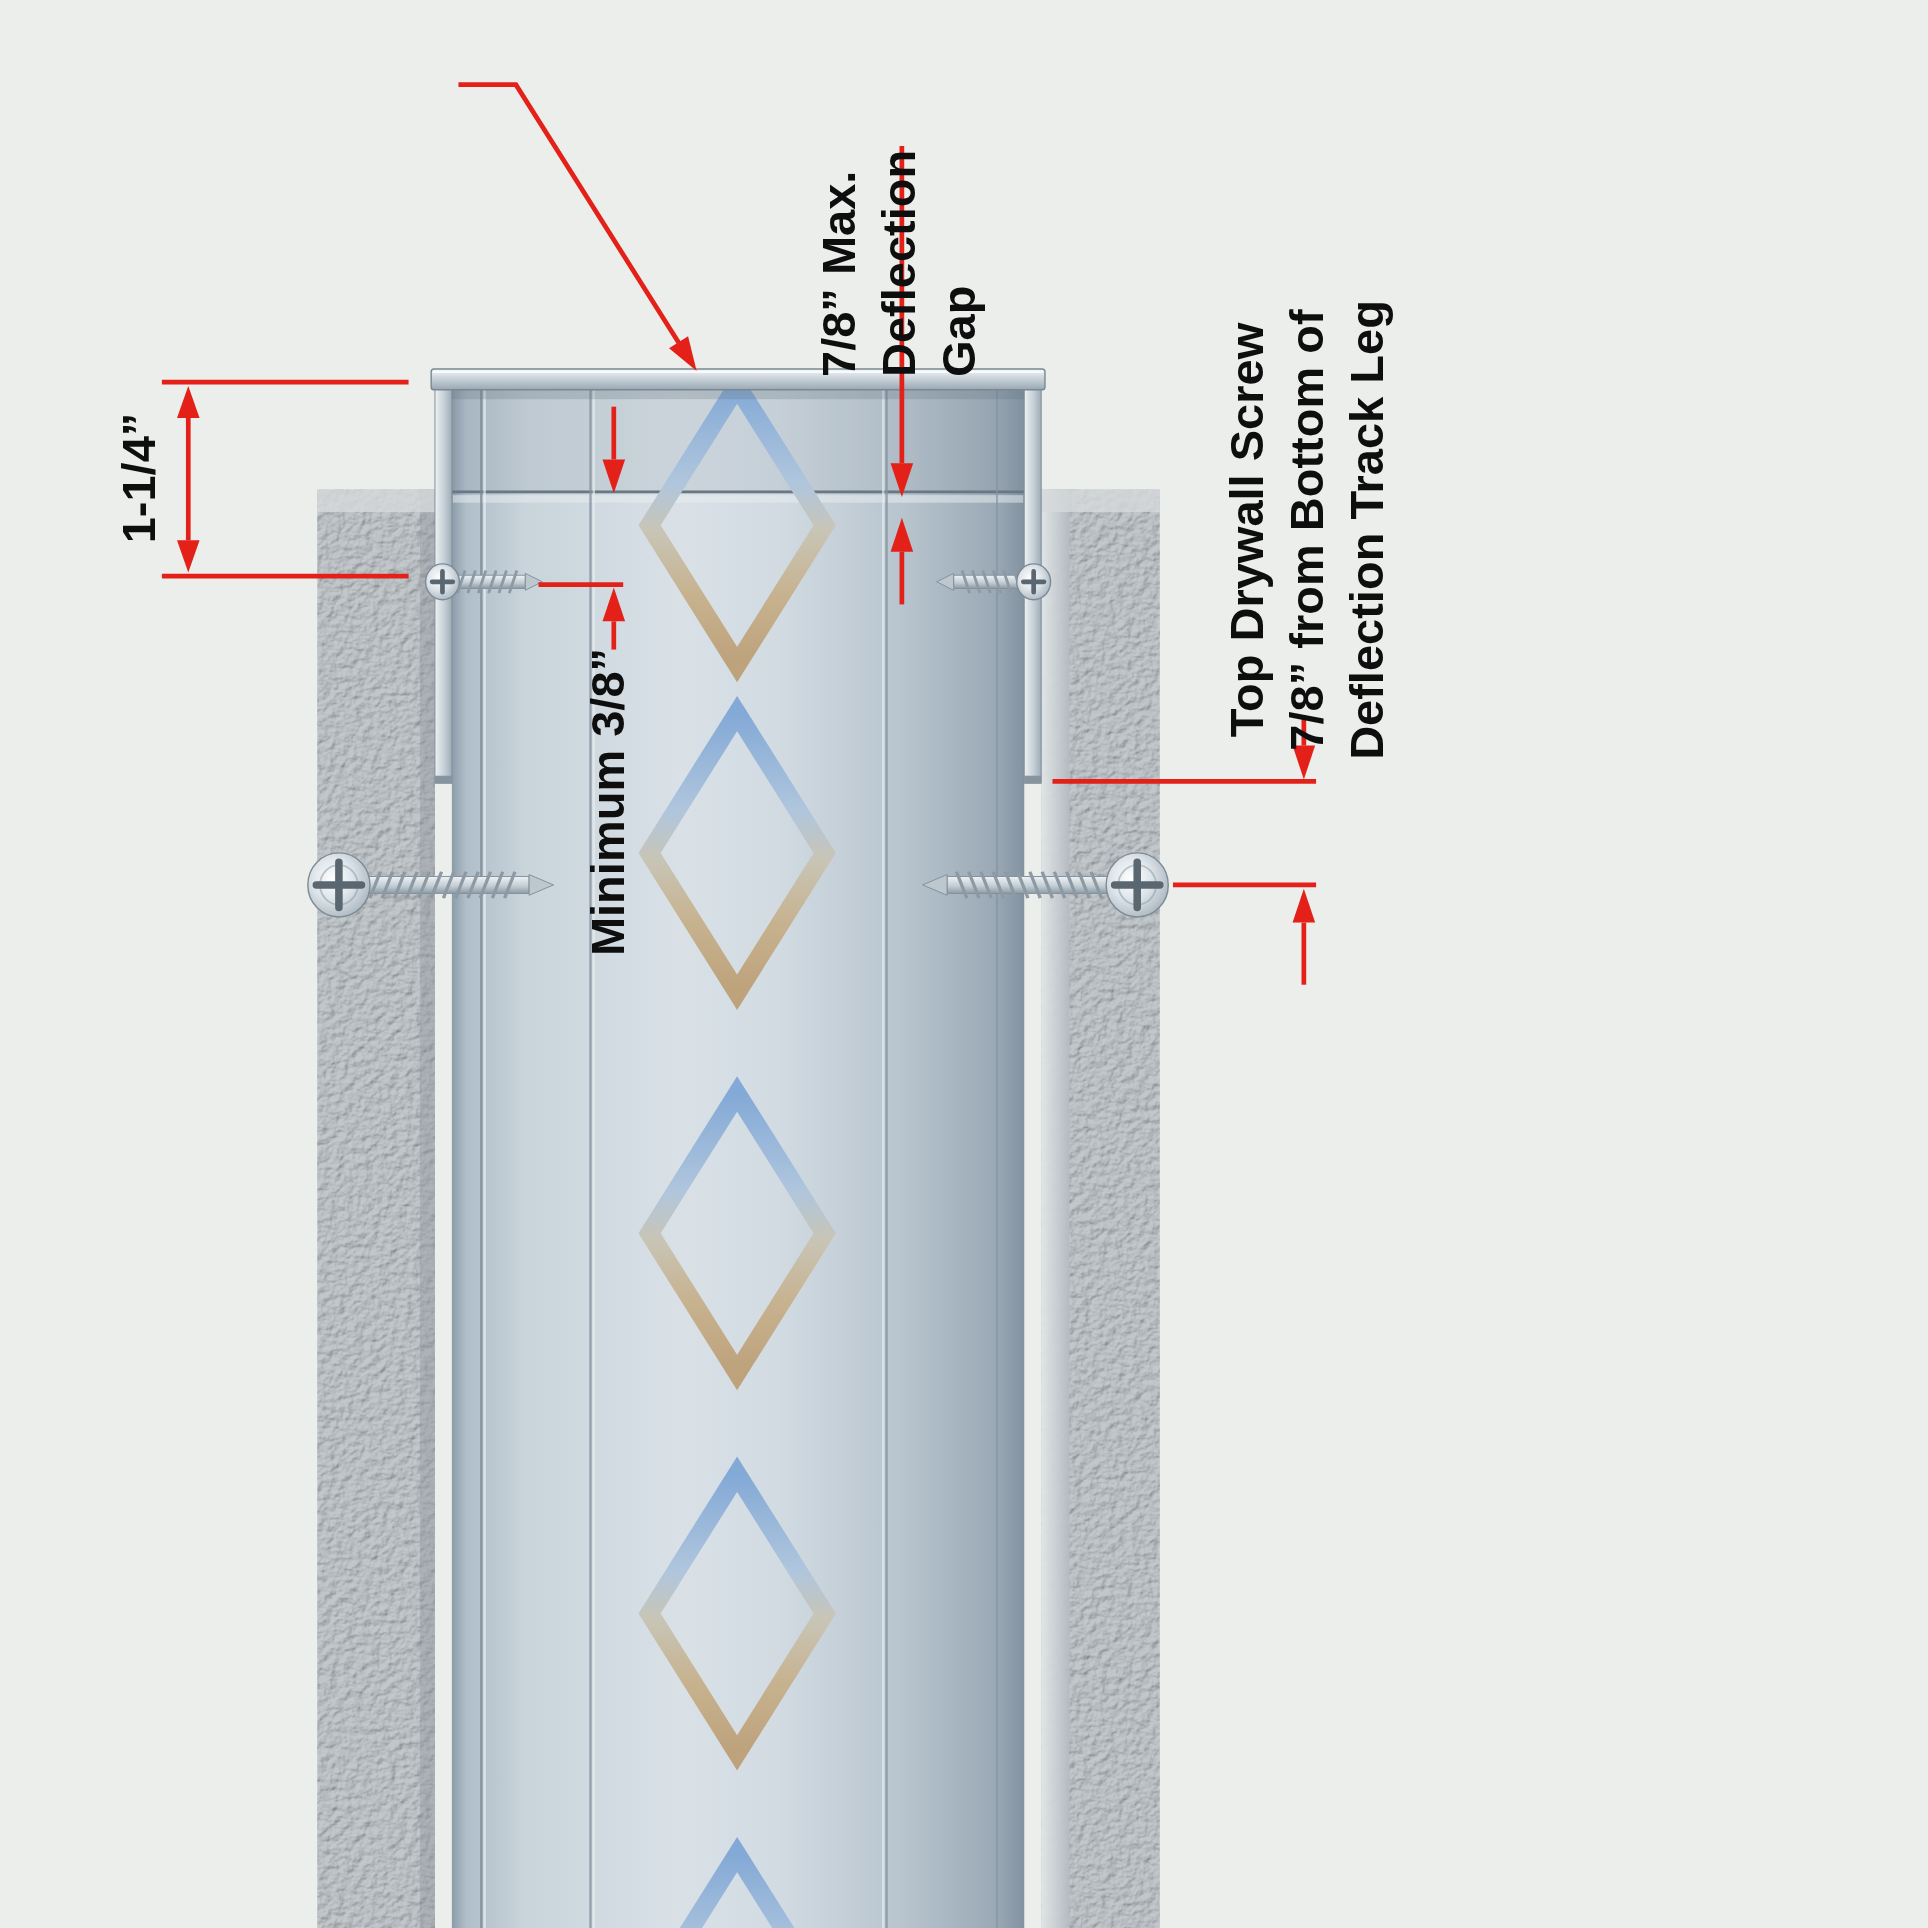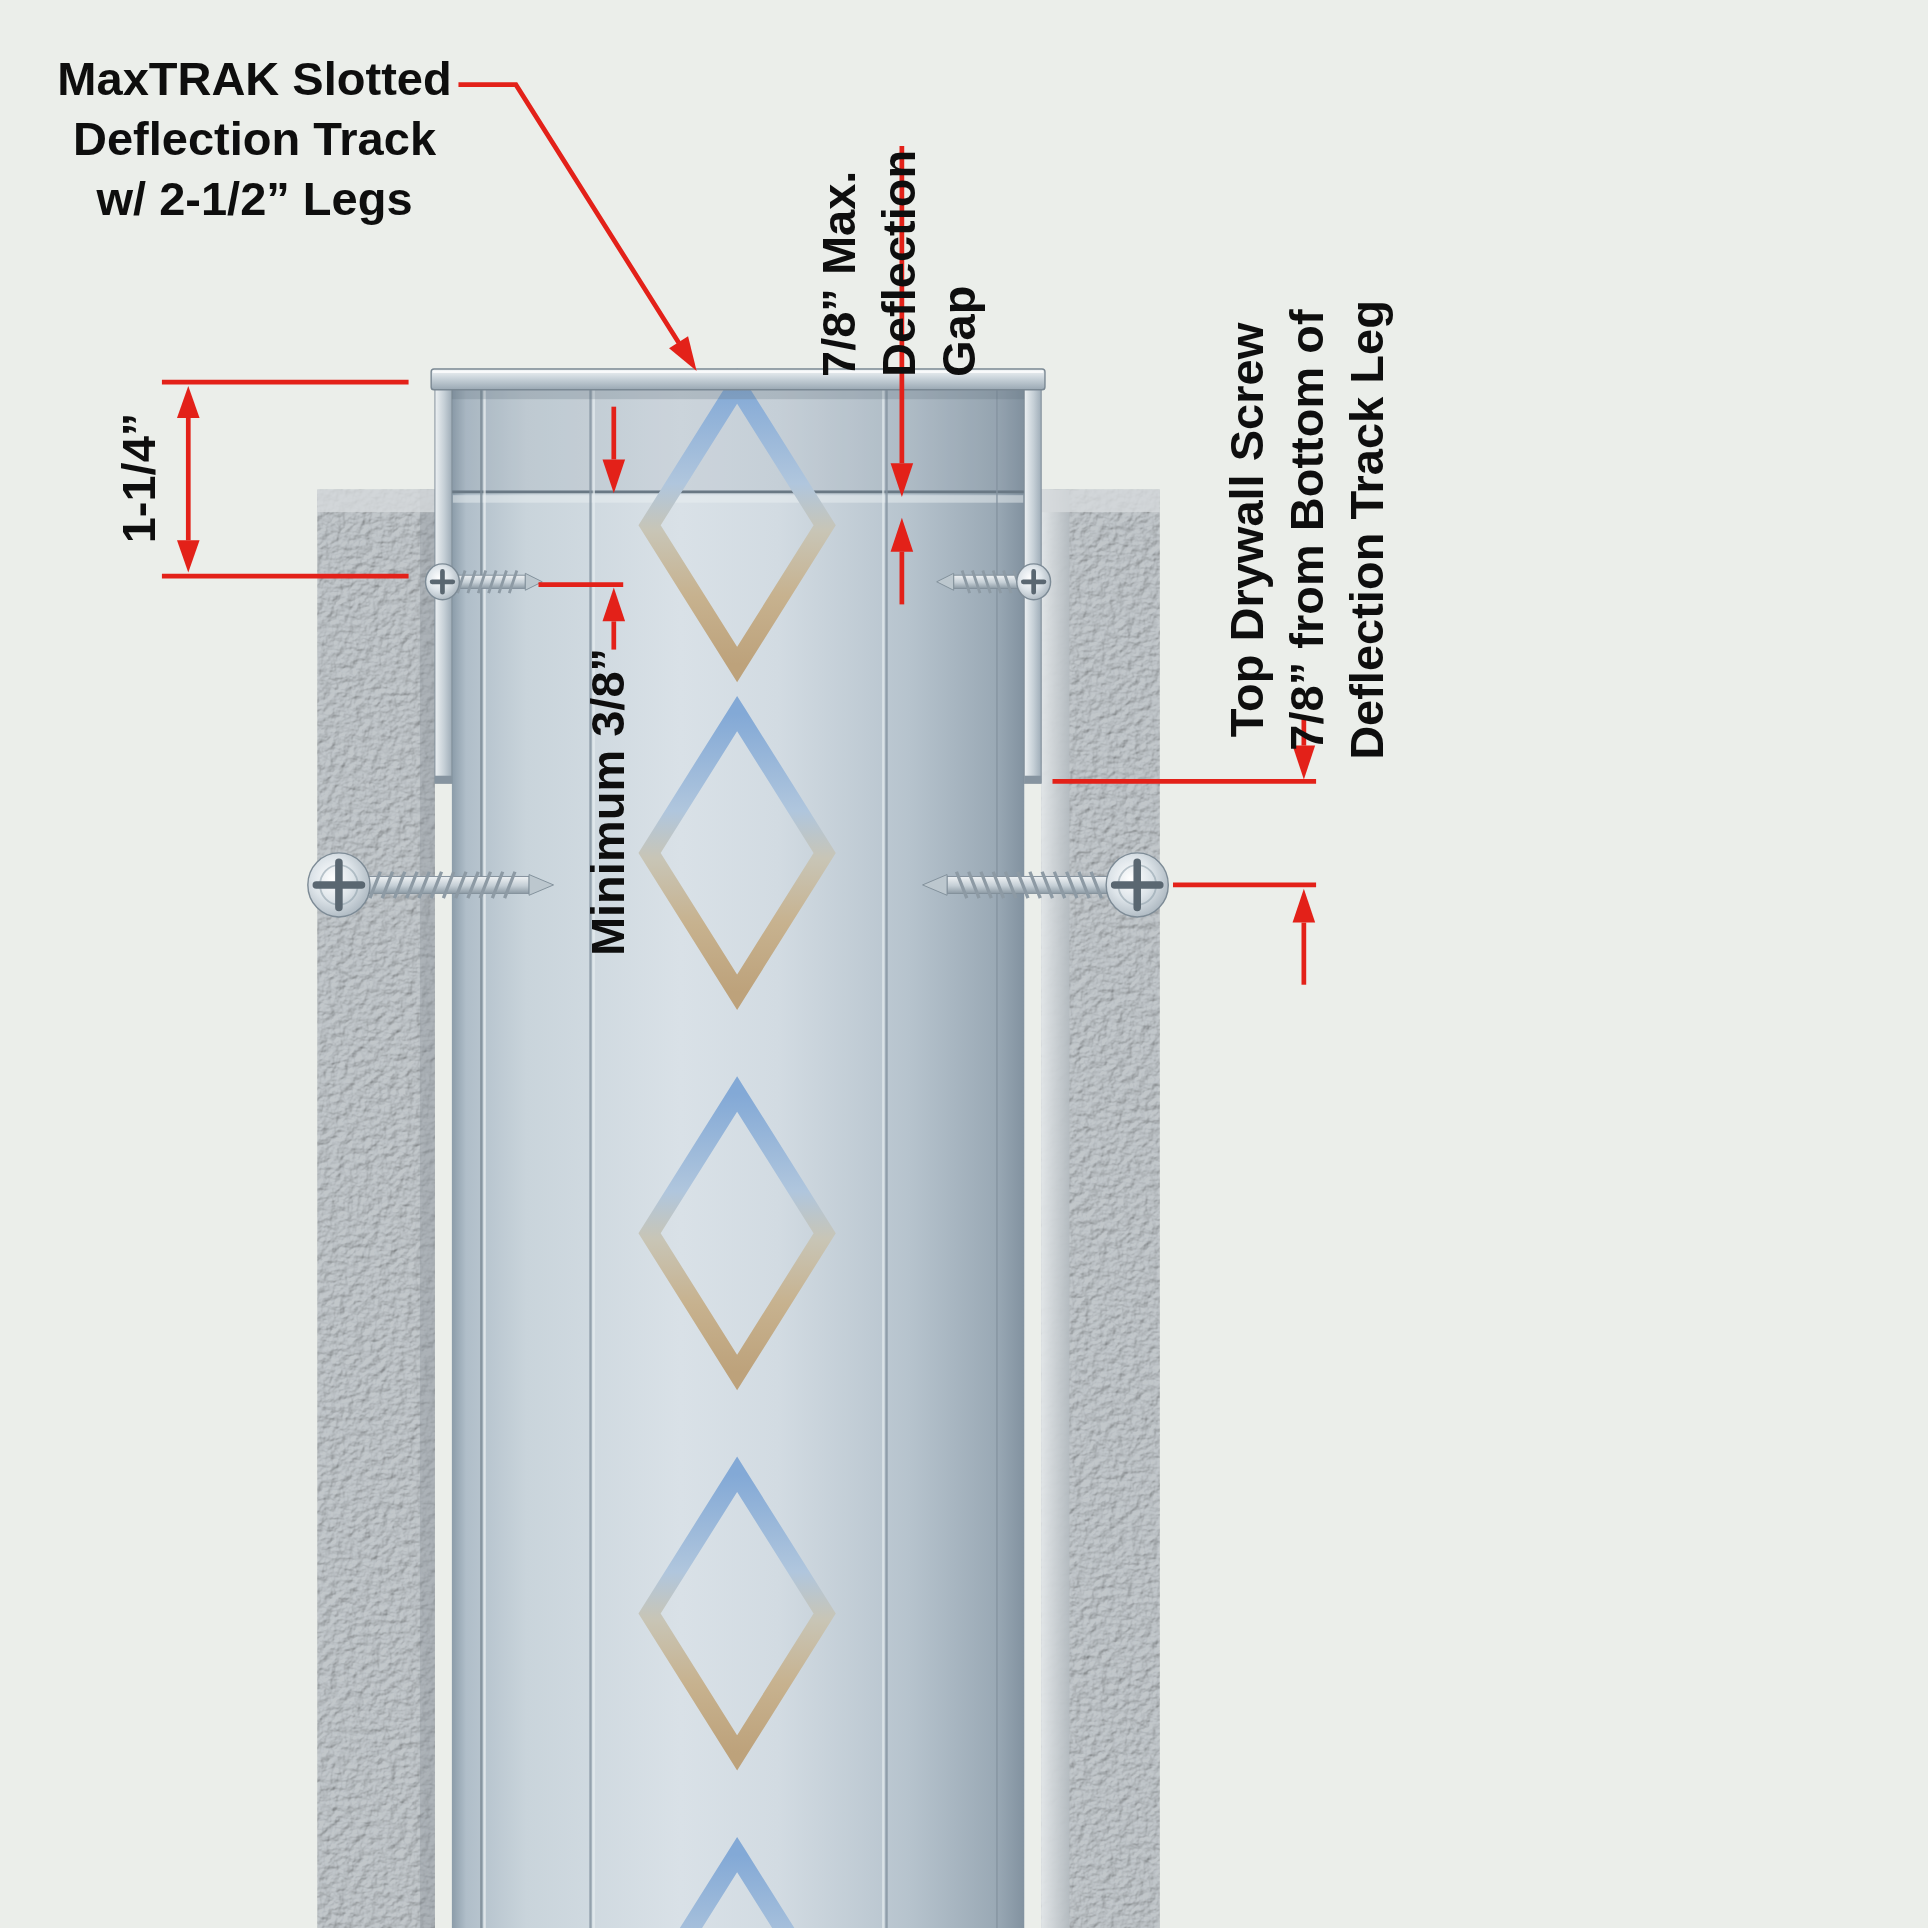--- a/index.html
+++ b/index.html
@@ -170,23 +170,20 @@
 
     <path d="M1118 830 H1398"></path>
     <path d="M1246 940 H1398"></path>
     <path d="M1385 760 V792"></path>
     <polygon points="1385,828 1373,792 1397,792" fill="#e32119" stroke="none"></polygon>
     <polygon points="1385,944 1373,980 1397,980" fill="#e32119" stroke="none"></polygon>
     <path d="M1385 980 V1046"></path>
   </g>
 </svg>
 
-<div class="label" style="left:52px;top:49px;width:405px;">MaxTRAK Slotted
-Deflection Track
-w/ 2-1/2” Legs</div>
 
 <div class="label rot bottom-aligned" style="left:739px;top:127px;width:320px;">7/8” Max.
 Deflection Gap</div>
 
 <div class="label rot" style="left:1062px;top:440px;width:490px;">Top Drywall Screw
 7/8” from Bottom of
 Deflection Track Leg</div>
 
 <div class="label rot" style="left:59px;top:448px;width:160px;">1-1/4”</div>
 

